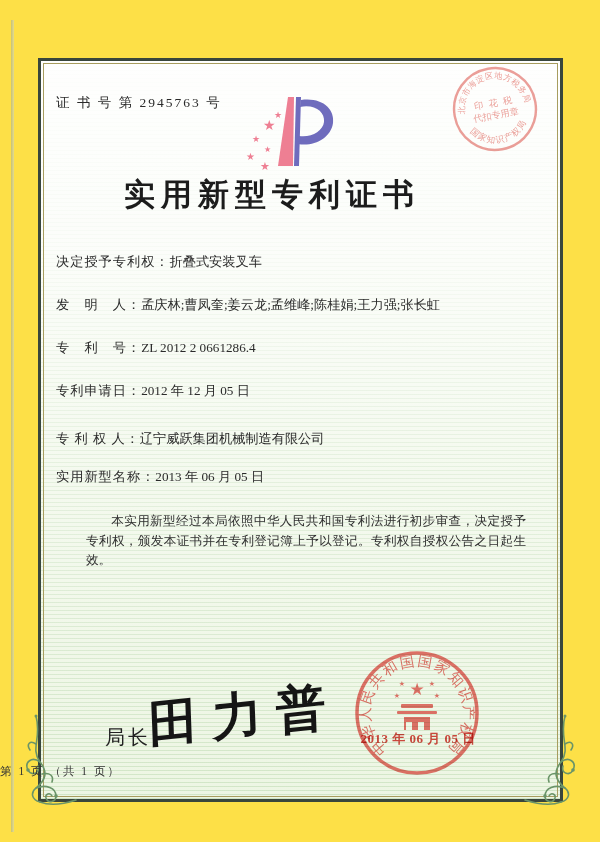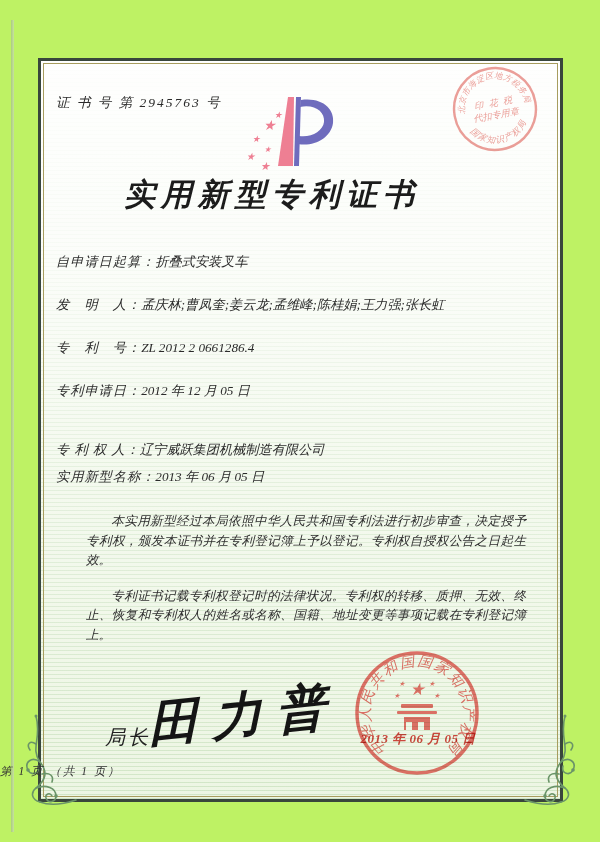--- a/index.html
+++ b/index.html
@@ -1,18 +1,18 @@
 <!DOCTYPE html>
 <html><head>
 <meta charset="utf-8">
 <style>
   html,body{margin:0;padding:0;background:#ffffff;}
   .page{
-    position:relative;width:600px;height:842px;background:#bef264;overflow:hidden;
-    font-family:"Liberation Serif","DejaVu Serif",serif;color:#222;font-style:italic;
+    position:relative;width:600px;height:842px;background:#fde047;overflow:hidden;
+    font-family:"Liberation Serif","DejaVu Serif",serif;color:#222;
   }
   .scan-edge{
     position:absolute;left:11px;top:20px;width:3px;height:812px;
     background:linear-gradient(90deg,#9aa89a,#cfd8cc);opacity:.55;
   }
   .cert-border{
     position:absolute;left:38px;top:58px;width:525px;height:744px;
     border:3px solid #39463c;box-sizing:border-box;
     background:
       linear-gradient(180deg,rgba(255,255,255,.96) 0%,rgba(255,255,255,.82) 26%,rgba(255,255,255,.45) 55%,rgba(255,255,255,.05) 100%),
@@ -26,21 +26,21 @@
     position:absolute;left:56px;top:94px;font-size:13.5px;letter-spacing:2px;color:#2a2a2a;
   }
   .logo{position:absolute;left:240px;top:92px;width:104px;height:86px;}
   .cert-title{
     position:absolute;left:0;top:174px;width:544px;text-align:center;
     font-size:31px;font-weight:700;letter-spacing:6px;color:#1c1c1c;
   }
   .fields{position:absolute;left:56px;top:253px;width:480px;}
   .field-row{position:absolute;left:0;font-size:13.2px;color:#2b2b2b;white-space:nowrap;}
   .field-row .lbl{letter-spacing:1px;}
-  .f0{top:0;} .f1{top:43px;} .f2{top:86px;} .f3{top:129px;} .f4{top:188px;} .f5{top:215px;}
+  .f0{top:0;} .f1{top:43px;} .f2{top:86px;} .f3{top:129px;} .f4{top:177px;} .f5{top:215px;}
   .body-text{
     position:absolute;left:70px;top:496px;width:472px;
     font-size:12.6px;line-height:19.5px;text-align:justify;color:#2e2e2e;
   }
   .body-text p{margin:16px;text-indent:2em;}
   .sig-label{
     position:absolute;left:105px;top:724px;font-size:20px;letter-spacing:3px;color:#222;
   }
   .sig-name{
     position:absolute;left:148px;top:682px;font-size:50px;font-weight:700;
@@ -82,31 +82,30 @@
     <text x="6" y="68" font-size="10" fill="#ee7f93">★</text>
     <text x="20" y="78" font-size="11" fill="#ee7f93">★</text>
     <polygon points="48,5 54,5 53,74 38,74" fill="#ee7f93"></polygon>
     <path d="M56 5 L61 5 L59 74 L54 74 Z" fill="#6f6cbd"></path>
     <path d="M61 8 C82 5 95 17 93 31 C91 46 74 55 58 52 L59 44 C71 46 83 39 84 30 C85 20 75 12 60 15 Z" fill="#6f6cbd"></path>
   </svg>
 
   <div class="cert-title">实用新型专利证书</div>
 
   <div class="fields">
-    <div class="field-row f0"><span class="lbl">自申请日起算：</span><span>折叠式安装叉车</span></div>
+    <div class="field-row f0"><span class="lbl">决定授予专利权：</span><span>折叠式安装叉车</span></div>
     <div class="field-row f1"><span class="lbl">发　明　人：</span><span>孟庆林;曹凤奎;姜云龙;孟维峰;陈桂娟;王力强;张长虹</span></div>
     <div class="field-row f2"><span class="lbl">专　利　号：</span><span>ZL 2012 2 0661286.4</span></div>
     <div class="field-row f3"><span class="lbl">专利申请日：</span><span>2012 年 12 月 05 日</span></div>
     <div class="field-row f4"><span class="lbl">专 利 权 人：</span><span>辽宁威跃集团机械制造有限公司</span></div>
     <div class="field-row f5"><span class="lbl">实用新型名称：</span><span>2013 年 06 月 05 日</span></div>
   </div>
 
   <div class="body-text">
     <p>本实用新型经过本局依照中华人民共和国专利法进行初步审查，决定授予专利权，颁发本证书并在专利登记簿上予以登记。专利权自授权公告之日起生效。</p>
-    <p>专利证书记载专利权登记时的法律状况。专利权的转移、质押、无效、终止、恢复和专利权人的姓名或名称、国籍、地址变更等事项记载在专利登记簿上。</p>
   </div>
 
   <div class="sig-label">局长</div>
   <div class="sig-name">田力普</div>
 
   <svg class="seal" viewBox="0 0 130 130" xmlns="http://www.w3.org/2000/svg">
     <defs>
       <path id="sealArc" d="M 38 103.5 A 47 47 0 1 1 92 103.5"></path>
     </defs>
     <circle cx="65" cy="65" r="60" fill="none" stroke="#e8655f" stroke-width="3.5"></circle>

